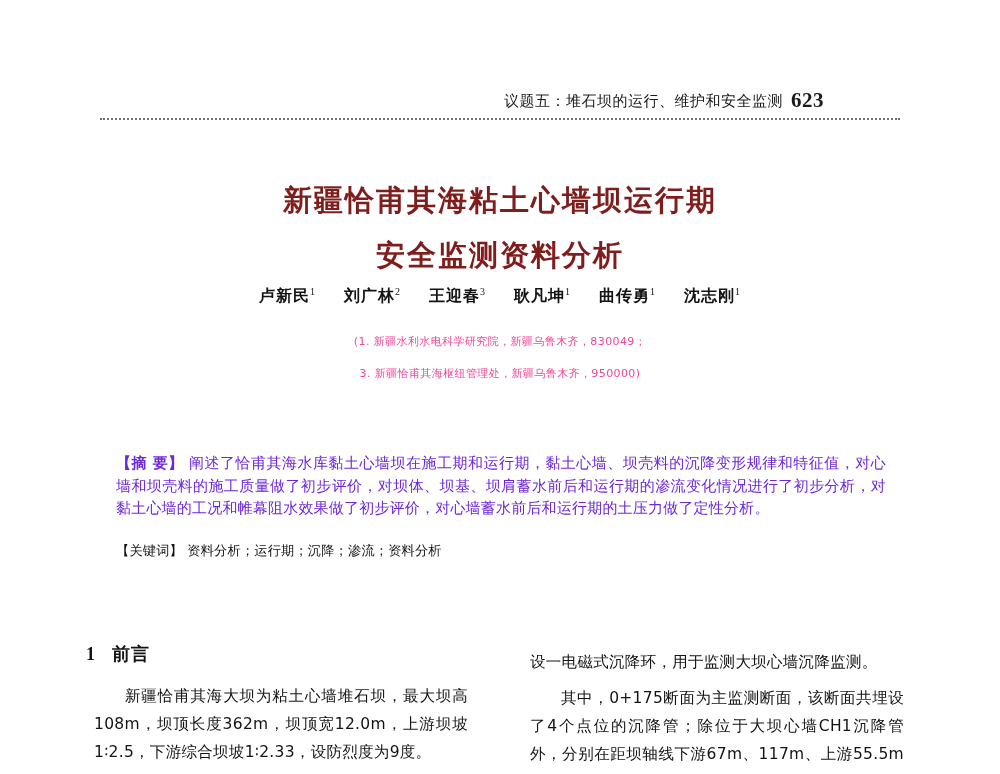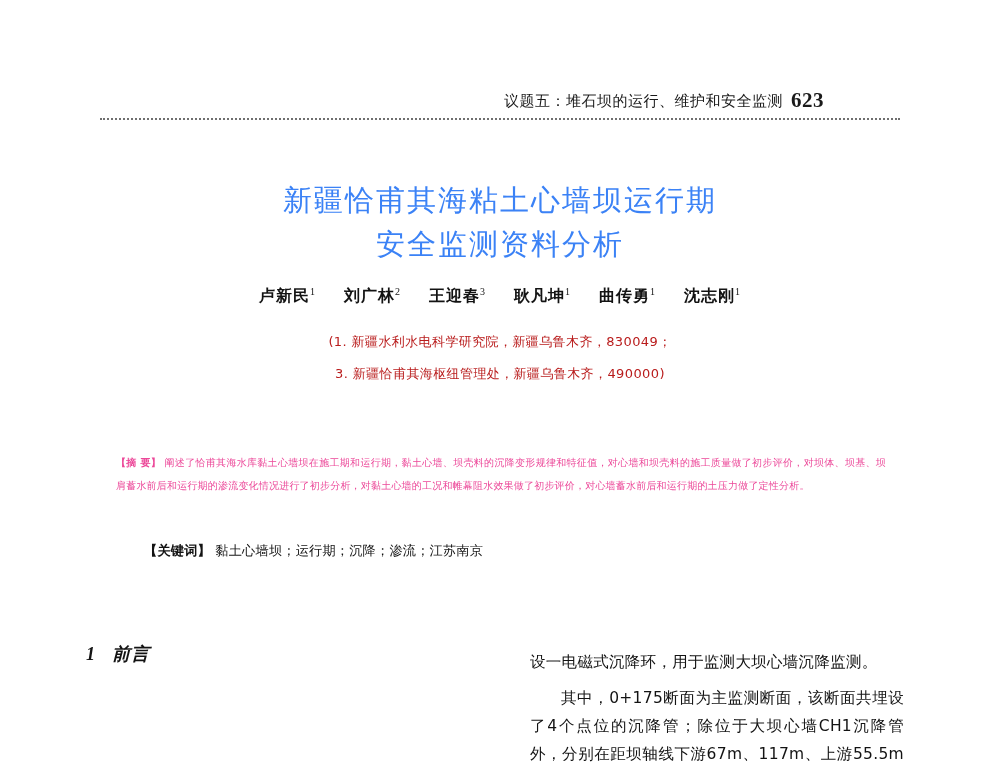--- a/index.html
+++ b/index.html
@@ -51,28 +51,29 @@
   }
 
   
   .title {
     position: absolute;
     top: 178px;
     left: 0;
     width: 1000px;
     text-align: center;
     font-family: "DejaVu Sans", sans-serif;
-    font-weight: normal;
+    font-weight: bold;
     font-size: 29px;
     letter-spacing: 2px;
     line-height: 44px;
-    color: #3b82f6;
+    color: #7f1d1d;
   }
   .title .line2 {
     display: block;
+    margin-top: 11px;
   }
 
   .authors {
     position: absolute;
     top: 286px;
     left: 0;
     width: 1000px;
     text-align: center;
     font-size: 16px;
     font-weight: bold;
@@ -89,66 +90,66 @@
     font-weight: normal;
     vertical-align: super;
   }
 
   .affils {
     position: absolute;
     top: 326px;
     left: 0;
     width: 1000px;
     text-align: center;
-    font-size: 13px;
+    font-size: 11px;
     line-height: 32px;
-    color: #b91c1c;
+    color: #ec4899;
     letter-spacing: 0.4px;
   }
   .affils div { white-space: nowrap; }
 
   
   .abstract {
     position: absolute;
     top: 452px;
     left: 116px;
     width: 770px;
-    font-size: 10px;
+    font-size: 15px;
     line-height: 22.5px;
-    color: #ec4899;
+    color: #6d28d9;
     text-align: justify;
     letter-spacing: 0.2px;
   }
   .abstract .lbl {
     font-weight: bold;
   }
   .keywords {
     position: absolute;
     top: 540px;
     left: 116px;
     width: 770px;
     font-size: 13.2px;
     line-height: 22px;
     color: #131313;
     letter-spacing: 0.2px;
   }
-  .keywords .lbl { font-weight: bold; margin-left: 28px; }
+  .keywords .lbl { font-weight: normal; }
 
   
   .col {
     position: absolute;
     top: 640px;
     width: 390px;
     font-size: 15.5px;
     line-height: 28px;
     color: #131313;
     text-align: justify;
     letter-spacing: 0.3px;
   }
-  .col-left { left: 86px; font-style: italic; }
+  .col-left { left: 86px; }
   .col-right { left: 522px; }
 
   .sec-head {
     font-size: 18px;
     font-weight: bold;
     letter-spacing: 1px;
     margin: 0 0 14px 0;
     display: block;
   }
   .sec-head .num {
@@ -175,37 +176,38 @@
     <span class="line1">新疆恰甫其海粘土心墙坝运行期</span>
     <span class="line2">安全监测资料分析</span>
   </div>
 
   <div class="authors">
     <span class="auth"><span>卢新民</span><sup>1</sup></span><span class="auth"><span>刘广林</span><sup>2</sup></span><span class="auth"><span>王迎春</span><sup>3</sup></span><span class="auth"><span>耿凡坤</span><sup>1</sup></span><span class="auth"><span>曲传勇</span><sup>1</sup></span><span class="auth"><span>沈志刚</span><sup>1</sup></span>
   </div>
 
   <div class="affils">
     <div>(1. 新疆水利水电科学研究院，新疆乌鲁木齐，830049；</div>
-    <div>3. 新疆恰甫其海枢纽管理处，新疆乌鲁木齐，490000)</div>
+    <div>3. 新疆恰甫其海枢纽管理处，新疆乌鲁木齐，950000)</div>
   </div>
 
   <div class="abstract">
     <span class="lbl">【摘  要】</span>
     <span>阐述了恰甫其海水库黏土心墙坝在施工期和运行期，黏土心墙、坝壳料的沉降变形规律和特征值，对心墙和坝壳料的施工质量做了初步评价，对坝体、坝基、坝肩蓄水前后和运行期的渗流变化情况进行了初步分析，对黏土心墙的工况和帷幕阻水效果做了初步评价，对心墙蓄水前后和运行期的土压力做了定性分析。</span>
   </div>
 
   <div class="keywords">
     <span class="lbl">【关键词】</span>
-    <span>黏土心墙坝；运行期；沉降；渗流；江苏南京</span>
+    <span>资料分析；运行期；沉降；渗流；资料分析</span>
   </div>
 
   <div class="col col-left">
     <span class="sec-head">
       <span class="num">1</span><span>前言</span>
     </span>
+    <p class="body-p">新疆恰甫其海大坝为粘土心墙堆石坝，最大坝高108m，坝顶长度362m，坝顶宽12.0m，上游坝坡1∶2.5，下游综合坝坡1∶2.33，设防烈度为9度。</p>
   </div>
 
   <div class="col col-right">
     <p class="body-p noindent">设一电磁式沉降环，用于监测大坝心墙沉降监测。</p>
     <p class="body-p">其中，0+175断面为主监测断面，该断面共埋设了4个点位的沉降管；除位于大坝心墙CH1沉降管外，分别在距坝轴线下游67m、117m、上游55.5m布置了3个点位的沉降管CH2、CH3、CH4，</p>
   </div>
 
 </div>
 
 </body></html>

